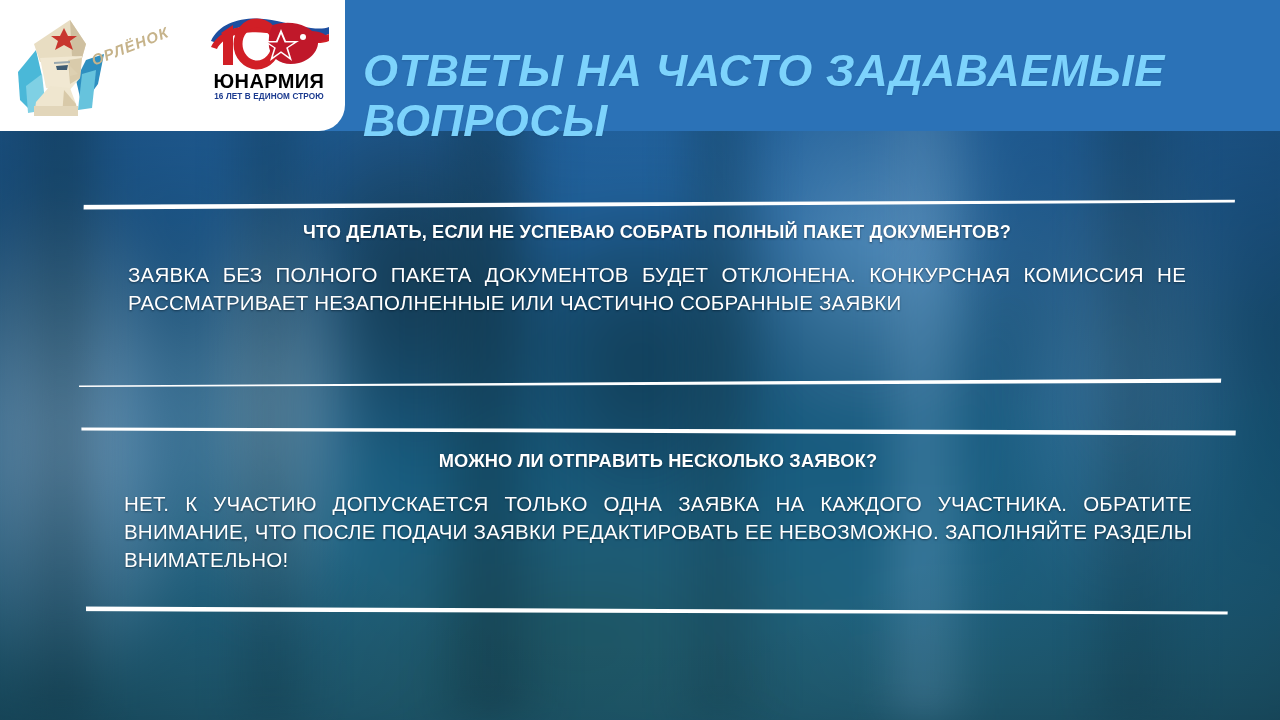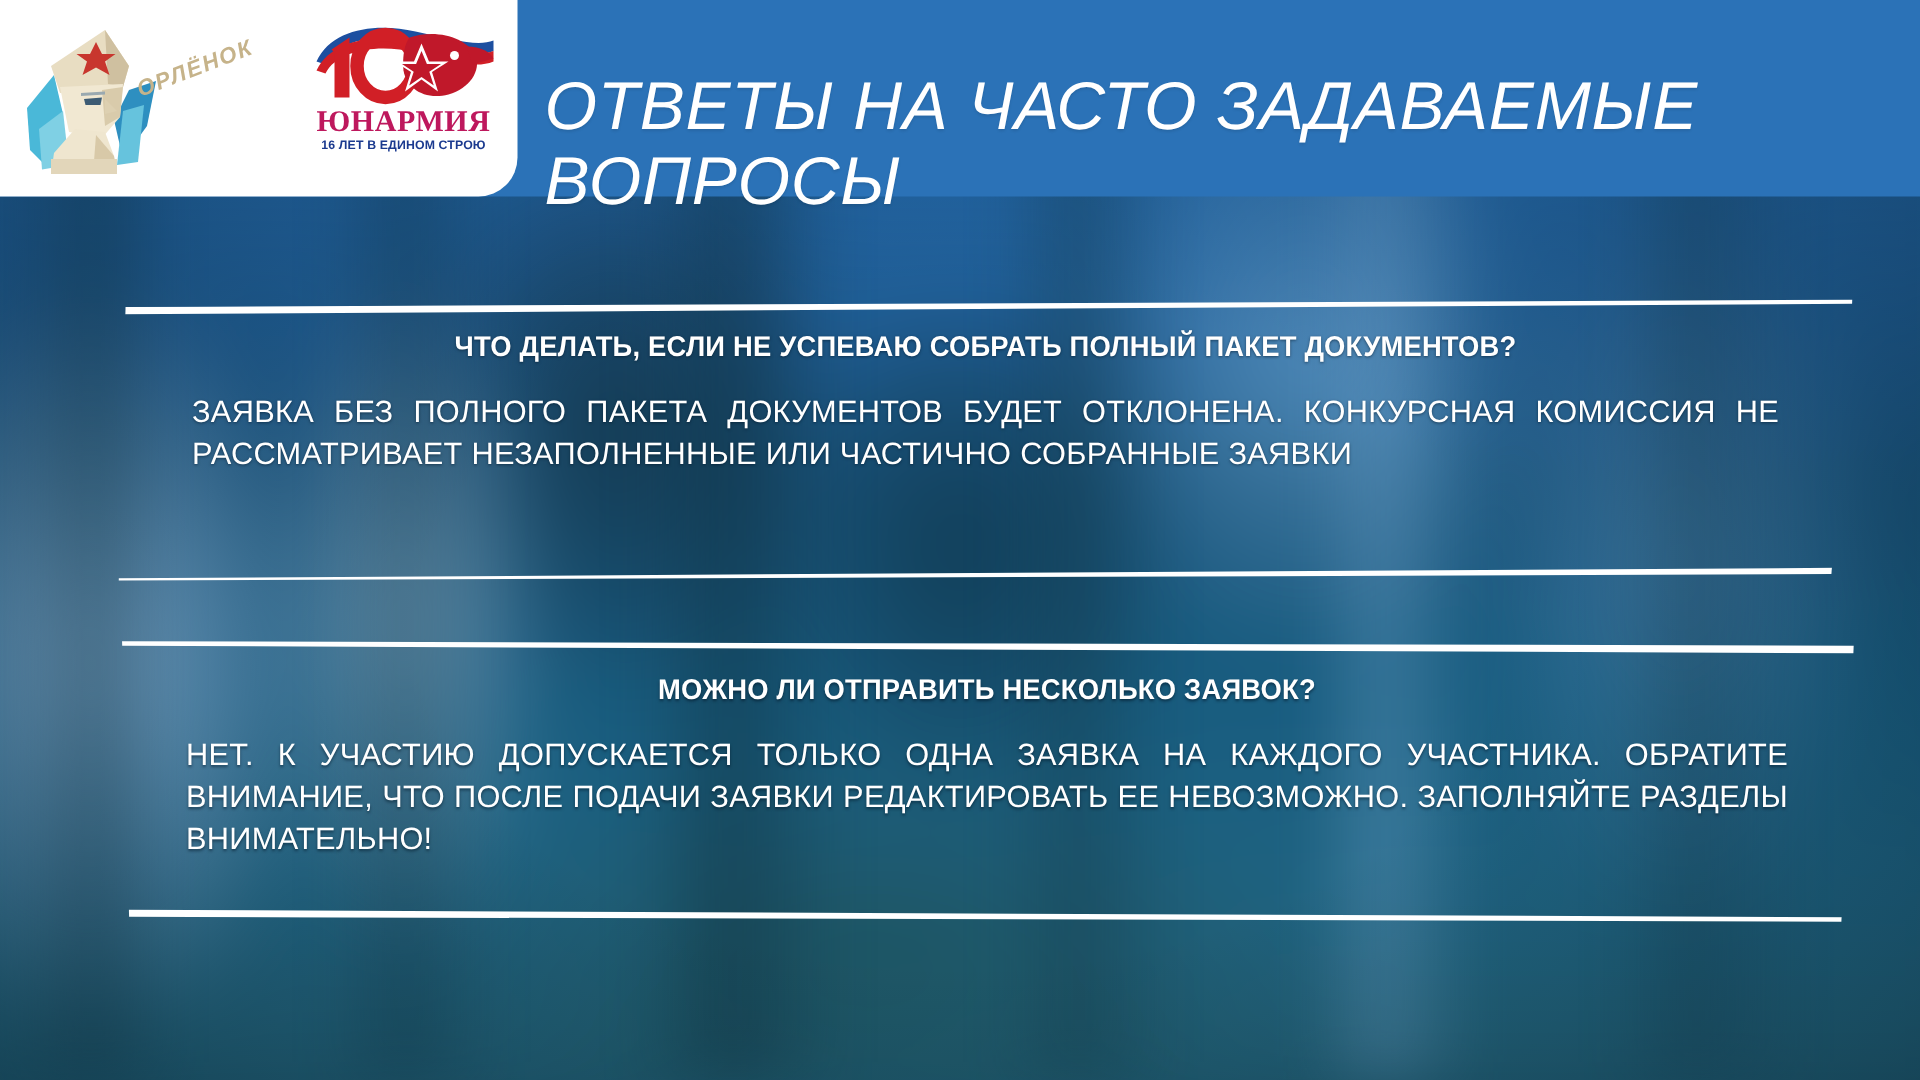--- a/index.html
+++ b/index.html
@@ -95,39 +95,39 @@
     white-space:nowrap;
   }
   
   .yunarmia{
     position:absolute;left:205px;top:13px;width:128px;height:106px;
   }
   .yu-mark{position:absolute;left:2px;top:0;width:124px;height:58px;}
   .yu-name{
     position:absolute;left:0;top:58px;width:128px;
     text-align:center;
-    font-family:Liberation Serif, serif;
+    font-family:Liberation Sans, sans-serif;
     font-weight:bold;font-size:20px;letter-spacing:.4px;
-    color:#be185d;line-height:1;
+    color:#000000;line-height:1;
   }
   .yu-tag{
     position:absolute;left:0;top:80px;width:128px;
     text-align:center;
     font-family:"Liberation Sans",sans-serif;
     font-weight:bold;font-size:8.2px;letter-spacing:.1px;
     color:#1b3a8f;line-height:1;white-space:nowrap;
   }
 
   .slide-title{
     position:absolute;left:363px;top:16px;width:900px;
     font-family:"Liberation Sans","DejaVu Sans",sans-serif;
-    font-weight:normal;font-style:italic;
+    font-weight:bold;font-style:italic;
     font-size:45px;line-height:50px;
     letter-spacing:.5px;
-    color:#ffffff;
+    color:#7dd3fc;
     text-transform:uppercase;
     z-index:7;
     text-shadow:0 1px 2px rgba(0,0,0,.10);
   }
 
   
   .card{
     position:absolute;
     z-index:3;
   }

